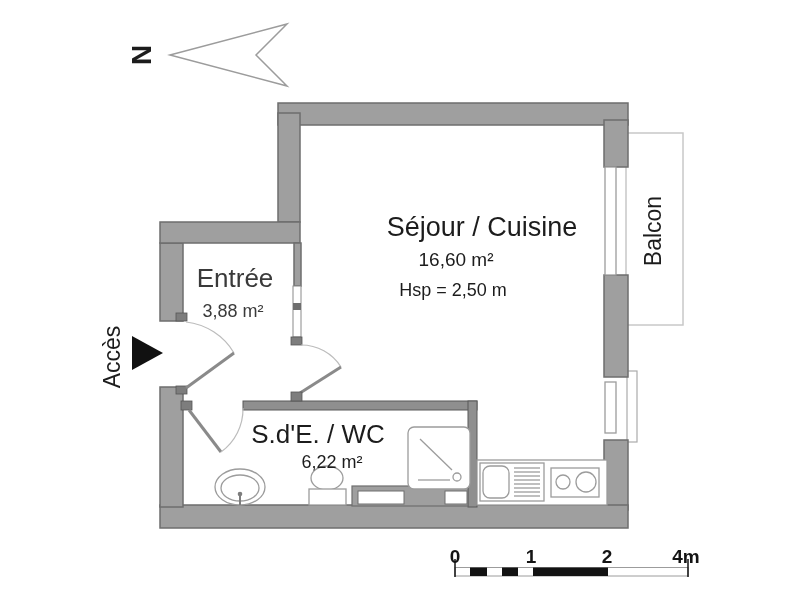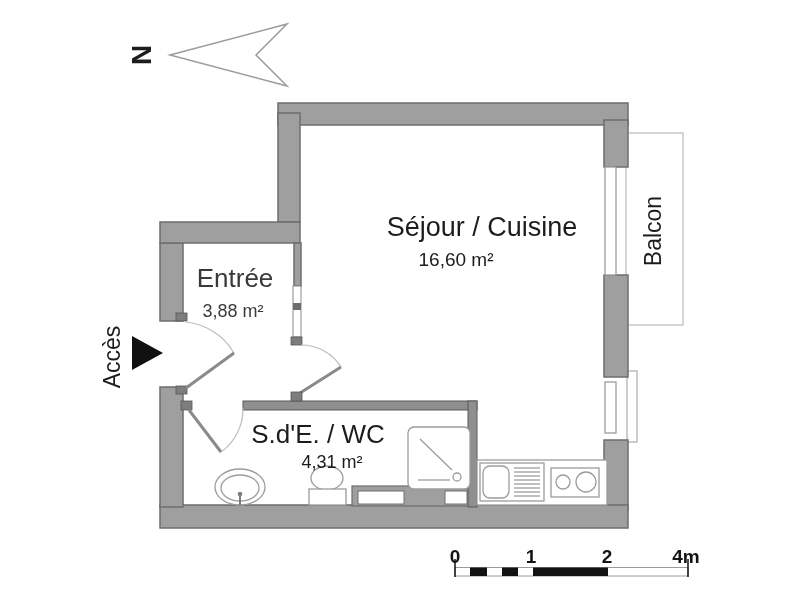--- a/index.html
+++ b/index.html
@@ -134,25 +134,26 @@
   </svg>
 
   <div class="label north-label rot" style="left:142px;top:55px;">N</div>
 
   <div class="label side-label rot" style="left:112px;top:357px;">Accès</div>
 
   <div class="label side-label rot" style="left:653px;top:231px;">Balcon</div>
 
   <div class="label big" style="left:454px;top:227px;">Séjour / Cuisine</div>
   <div class="label room-sub" style="left:456px;top:259px;font-size:19px;">16,60 m²</div>
+  <div class="label room-sub" style="left:453px;top:290px;">Hsp = 2,50 m</div>
 
   <div class="label room-name muted" style="left:235px;top:278px;">Entrée</div>
   <div class="label room-sub muted" style="left:233px;top:311px;">3,88 m²</div>
 
   <div class="label room-name" style="left:318px;top:434px;">S.d'E. / WC</div>
-  <div class="label room-sub" style="left:332px;top:462px;">4,31 m²</div>
+  <div class="label room-sub" style="left:332px;top:462px;">6,22 m²</div>
 
   <div class="label scale-num" style="left:455px;top:556px;">0</div>
   <div class="label scale-num" style="left:531px;top:556px;">1</div>
   <div class="label scale-num" style="left:607px;top:556px;">2</div>
   <div class="label scale-num" style="left:686px;top:556px;">4m</div>
 
 </div>
 
 </body></html>

